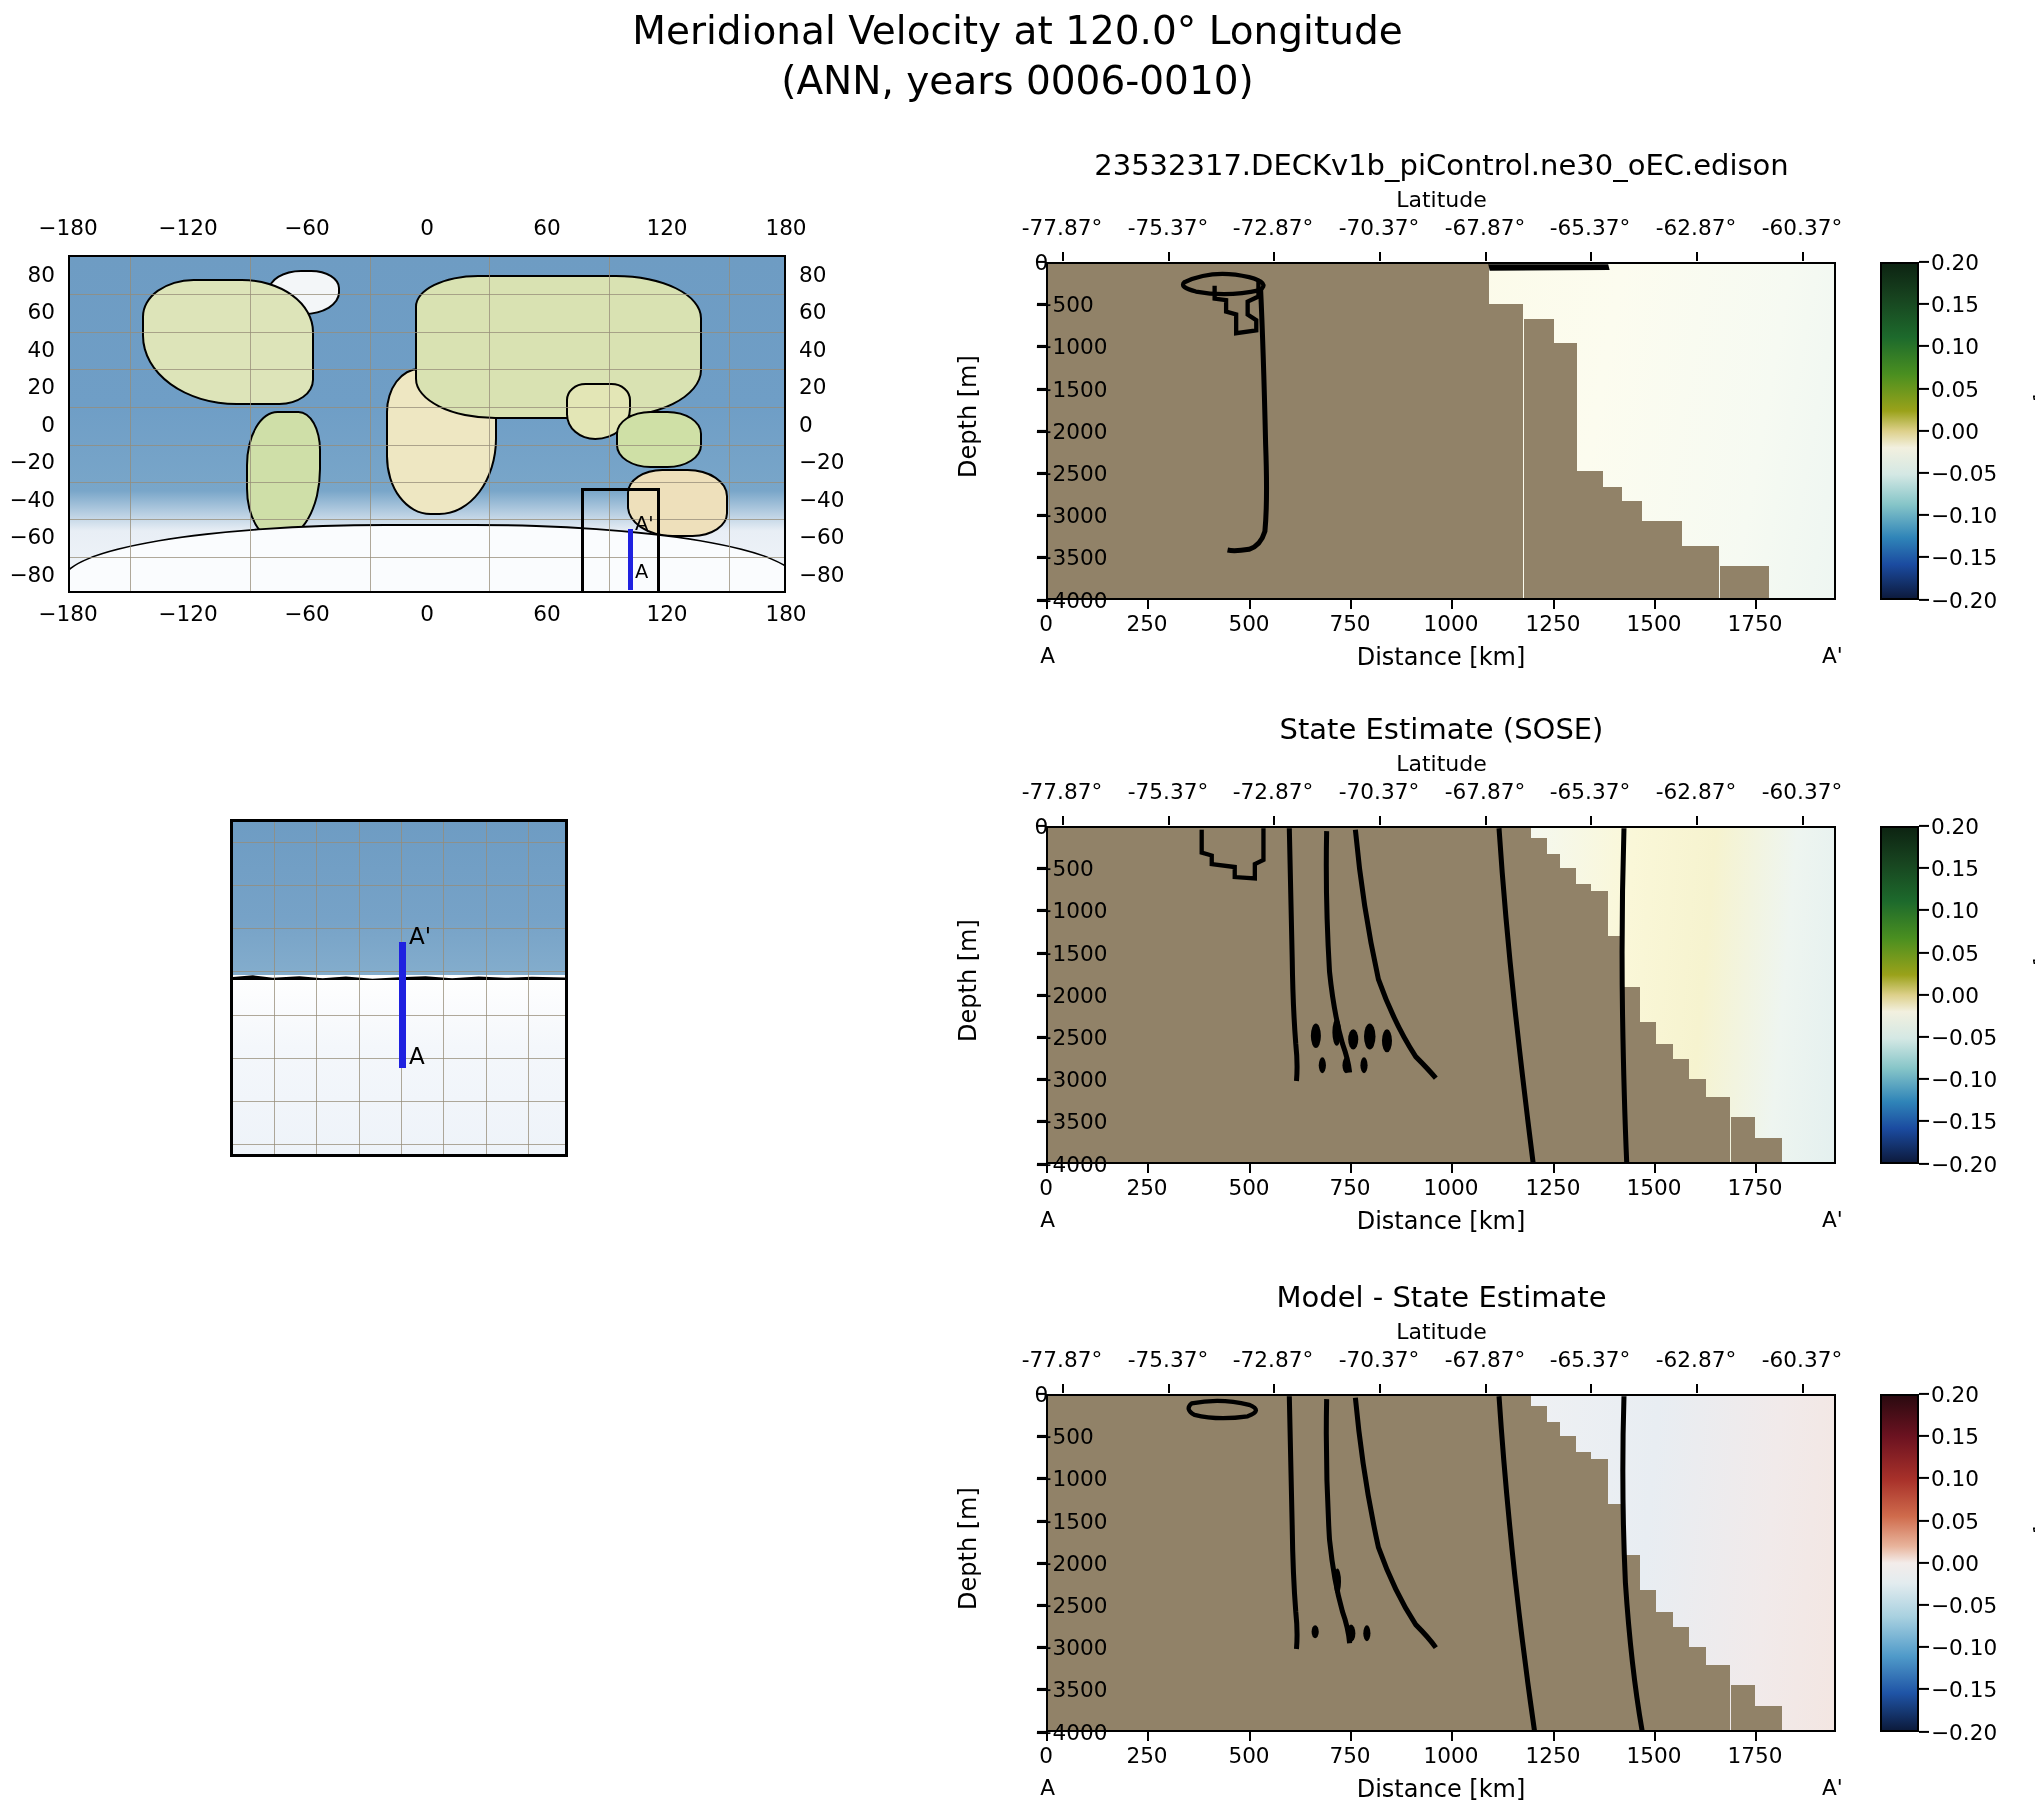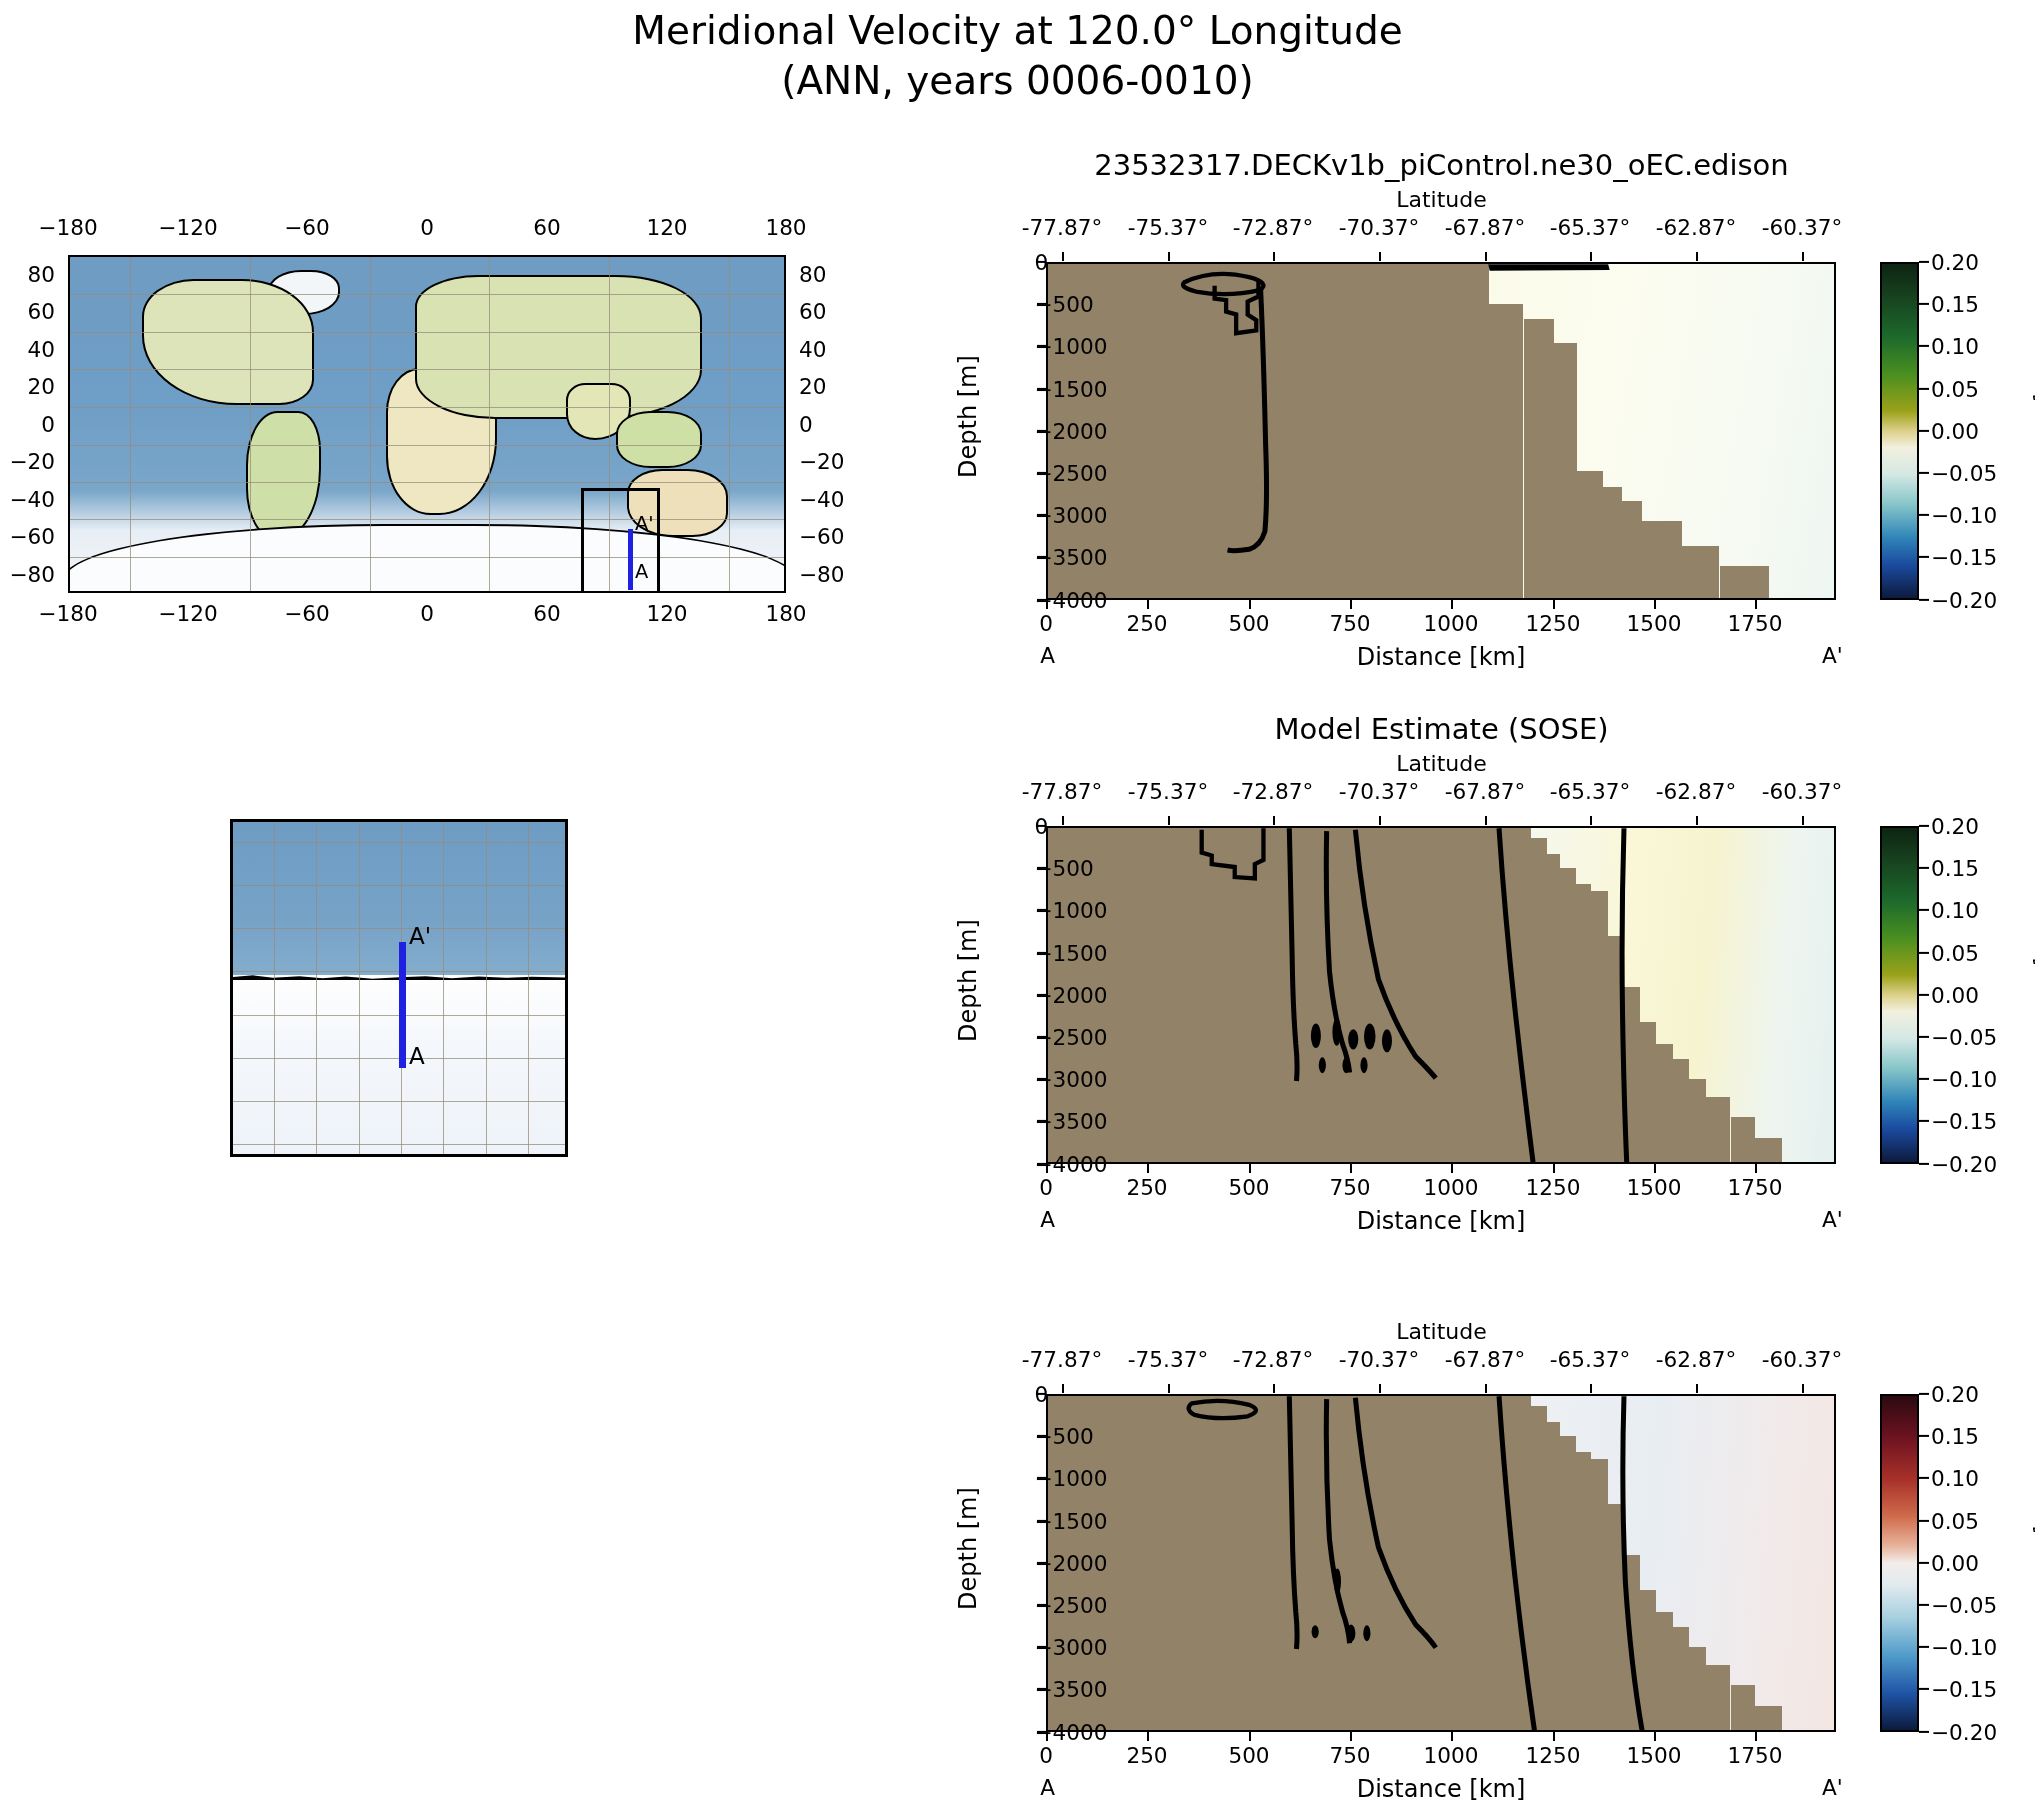--- a/index.html
+++ b/index.html
@@ -303,21 +303,21 @@
       <div class="cbmark" style="top: 253px; transform: translateY(-50%);"></div>
       <div class="cbmark" style="top: 295px; transform: translateY(-50%);"></div>
       <div class="cbmark" style="top: 338px; transform: translateY(-50%);"></div>
     </div>
   <div class="cblabel" style="left:984px;top:198px;">
     <span>m s</span><span class="sup">−1</span>
   </div>
 </div>
 
 <div class="panel" id="panel1" style="left:1046px;top:826px;">
-  <div class="ptitle" style="top:-114px;">Model Estimate (SOSE)</div>
+  <div class="ptitle" style="top:-114px;">State Estimate (SOSE)</div>
   <div class="plat" style="top:-75px;">Latitude</div>
   <div class="abs lat-ticks" style="top:-47px;left:0;width:790px;">
       <div class="ptick" style="left: 16px;">-77.87°</div>
       <div class="ptick" style="left: 122px;">-75.37°</div>
       <div class="ptick" style="left: 227px;">-72.87°</div>
       <div class="ptick" style="left: 333px;">-70.37°</div>
       <div class="ptick" style="left: 439px;">-67.87°</div>
       <div class="ptick" style="left: 544px;">-65.37°</div>
       <div class="ptick" style="left: 650px;">-62.87°</div>
       <div class="ptick" style="left: 756px;">-60.37°</div>
@@ -439,20 +439,21 @@
       <div class="cbmark" style="top: 253px; transform: translateY(-50%);"></div>
       <div class="cbmark" style="top: 295px; transform: translateY(-50%);"></div>
       <div class="cbmark" style="top: 338px; transform: translateY(-50%);"></div>
     </div>
   <div class="cblabel" style="left:984px;top:198px;">
     <span>m s</span><span class="sup">−1</span>
   </div>
 </div>
 
 <div class="panel" id="panel2" style="left:1046px;top:1394px;">
+  <div class="ptitle" style="top:-114px;">Model - State Estimate</div>
   <div class="plat" style="top:-75px;">Latitude</div>
   <div class="abs lat-ticks" style="top:-47px;left:0;width:790px;">
       <div class="ptick" style="left: 16px;">-77.87°</div>
       <div class="ptick" style="left: 122px;">-75.37°</div>
       <div class="ptick" style="left: 227px;">-72.87°</div>
       <div class="ptick" style="left: 333px;">-70.37°</div>
       <div class="ptick" style="left: 439px;">-67.87°</div>
       <div class="ptick" style="left: 544px;">-65.37°</div>
       <div class="ptick" style="left: 650px;">-62.87°</div>
       <div class="ptick" style="left: 756px;">-60.37°</div>

